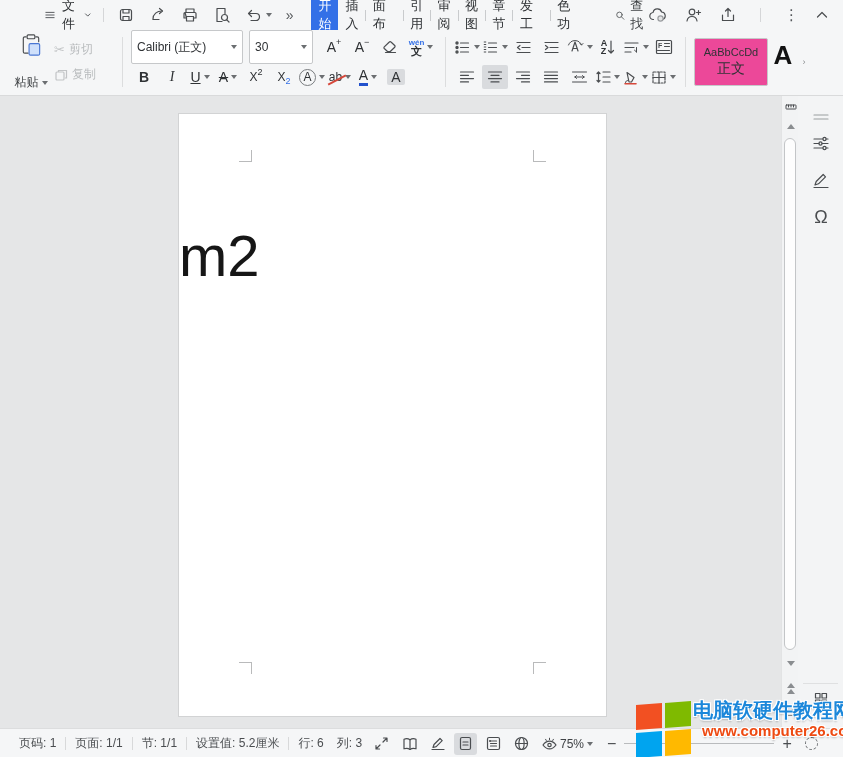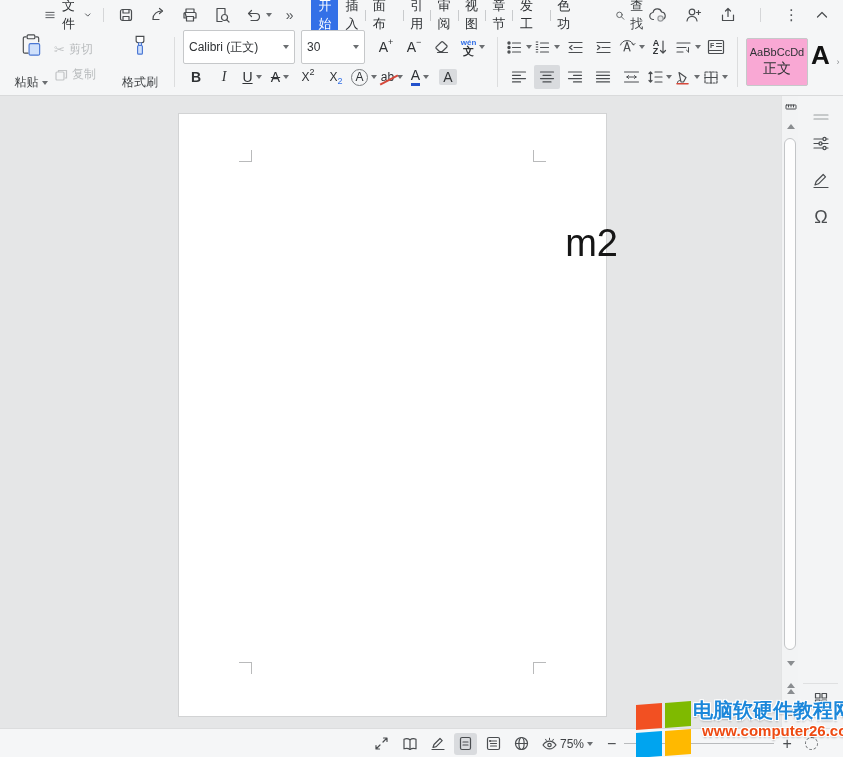--- a/index.html
+++ b/index.html
@@ -56,34 +56,34 @@
              display:flex; align-items:center; justify-content:center; font-size:12px; }
   .hl { position:relative; font-size:12px; }
   .hl::after { content:""; position:absolute; left:-2px; top:9px; width:20px; height:2px;
                background:#d6483b; transform:rotate(-28deg); }
   .wenbox { display:flex; flex-direction:column; align-items:center; line-height:9px;font-weight:bold; }
   .wenpy { font-size:8px; color:#3370e7; }
   .wench { font-size:11px; }
   .azbox { display:flex; flex-direction:column; line-height:8px; font-size:9px; font-weight:bold; }
   
   .styles { display:flex; align-items:center; overflow:hidden; flex:1; }
-  .stylecard { width:74px; height:48px; background:#f9a8d4; border:1px solid #c6c8ca; border-radius:2px;
+  .stylecard { width:74px; height:48px; background:#ec4899; border:1px solid #c6c8ca; border-radius:2px;
                display:flex; flex-direction:column; align-items:center; justify-content:center; gap:2px; }
   .stylesample { font-size:11px; color:#2f3235; }
   .stylename { font-size:14px; color:#2f3235; }
   .stylemore { width:30px; height:48px; display:flex; align-items:flex-start; justify-content:center;
                font-size:26px; font-weight:bold; color:#121212; overflow:hidden; padding-top:2px; }
   .galscroll { width:12px; height:48px; display:flex; align-items:center; justify-content:center;
                color:#8a8d90; font-size:9px; }
   
   .docarea { position:absolute; left:0; top:96px; width:843px; height:632px; background:#e5e6e7; overflow:hidden; }
   .page { position:absolute; left:178px; top:17px; width:429px; height:604px; background:#fff;
           border:1px solid #d2d3d4; }
-  .doc-text { position:absolute; left:12px; top:108px; width:100%; text-align:right;
-              font-size:38px; color:#161616; letter-spacing:0; }
+  .doc-text { position:absolute; left:0; top:108px; width:100%; text-align:left;
+              font-size:58px; color:#161616; letter-spacing:0; }
   .mark { position:absolute; width:13px; height:12px; }
   .mark.tl { left:60px;  top:36px;  border-right:1px solid #b9babb; border-bottom:1px solid #b9babb; }
   .mark.tr { right:60px; top:36px;  border-left:1px solid #b9babb;  border-bottom:1px solid #b9babb; }
   .mark.bl { left:60px;  bottom:42px; border-right:1px solid #b9babb; border-top:1px solid #b9babb; }
   .mark.br { right:60px; bottom:42px; border-left:1px solid #b9babb;  border-top:1px solid #b9babb; }
   
   .scrolltrack { position:absolute; right:45px; top:0; width:17px; height:632px; background:#f2f3f4;
                  border-left:1px solid #e2e3e4; }
   .sc-el { position:absolute; left:0; width:17px; display:flex; align-items:center; justify-content:center; }
   .arrow-up { top:28px; } .arrow-down { bottom:62px; }
@@ -233,28 +233,20 @@
         <span>剪切</span>
       </div>
       <div class="ccrow">
         <svg width="14" height="14" viewBox="0 0 14 14">
             <rect x="2" y="4" width="8" height="8" rx="1" style="fill:none;stroke:#c2c4c6;stroke-width:1.2"></rect>
             <path d="M4.5 4V2.5h8V10H11" style="fill:none;stroke:#c2c4c6;stroke-width:1.2"></path>
           </svg>
         <span>复制</span>
       </div>
     </div>
-    <div class="bigbtn" style="width:52px">
-      <svg width="24" height="26" viewBox="0 0 24 26">
-        <path d="M8 3.5h8V8a2 2 0 0 1-2 2h-4a2 2 0 0 1-2-2z" style="fill:#fff;stroke:#4a4d50;stroke-width:1.2"></path>
-        <path d="M10.5 10v3h3v-3" style="fill:#cfe0fb;stroke:#4a77d4;stroke-width:1.2"></path>
-        <rect x="9.5" y="13" width="5" height="9" rx="1" style="fill:#cfe0fb;stroke:#4a77d4;stroke-width:1.2"></rect>
-      </svg>
-      <span class="biglabel">格式刷</span>
-    </div>
   </div>
   <div class="rdiv"></div>
 
   <div class="cols">
     <div class="rrow">
       <div class="selectbox fname">
         <span>Calibri (正文)</span>
         <span class="cr"></span>
       </div>
       <div class="selectbox fsize">
@@ -503,20 +495,32 @@
           <rect x="2.5" y="2.5" width="4.5" height="4.5"></rect>
           <rect x="9" y="2.5" width="4.5" height="4.5"></rect>
           <rect x="2.5" y="9" width="4.5" height="4.5"></rect>
           <rect x="9" y="9" width="4.5" height="4.5"></rect>
         </svg>
     </div>
   </div>
 </div>
 
 <div class="statusbar">
+  <div class="st-left">
+    <span class="st-item">页码: 1</span>
+    <span class="st-sep"></span>
+    <span class="st-item">页面: 1/1</span>
+    <span class="st-sep"></span>
+    <span class="st-item">节: 1/1</span>
+    <span class="st-sep"></span>
+    <span class="st-item">设置值: 5.2厘米</span>
+    <span class="st-sep"></span>
+    <span class="st-item" style="padding-right:4px">行: 6</span>
+    <span class="st-item">列: 3</span>
+  </div>
 
   <div class="viewmodes">
     <div class="vm">
       <svg class="ic" width="15" height="15" viewBox="0 0 15 15">
           <path d="M2 9.5V13h3.5M13 5.5V2H9.5M2.5 12.5L6 9M12.5 2.5L9 6"></path>
         </svg>
     </div>
     <div class="vm">
       <svg class="ic" width="16" height="14" viewBox="0 0 16 14">
           <path d="M8 2.8C6.3 1.6 3.6 1.6 2 2.2v9.6c1.6-.6 4.3-.6 6 .6 1.7-1.2 4.4-1.2 6-.6V2.2c-1.6-.6-4.3-.6-6 .6z"></path>

